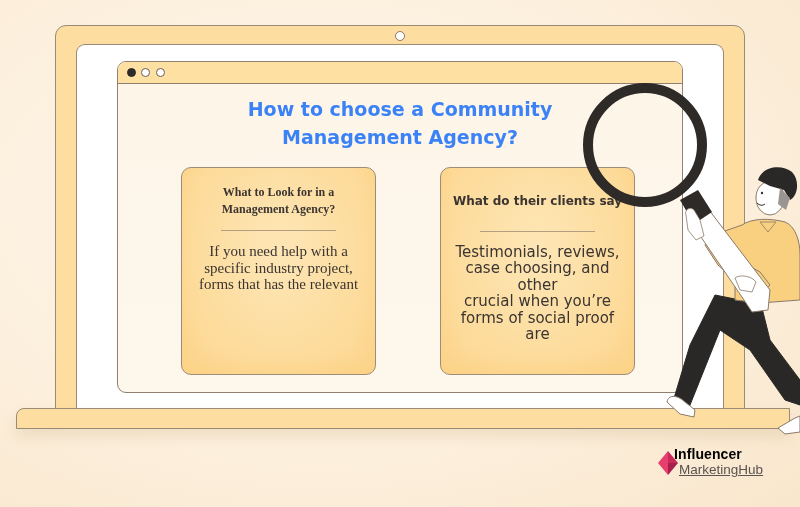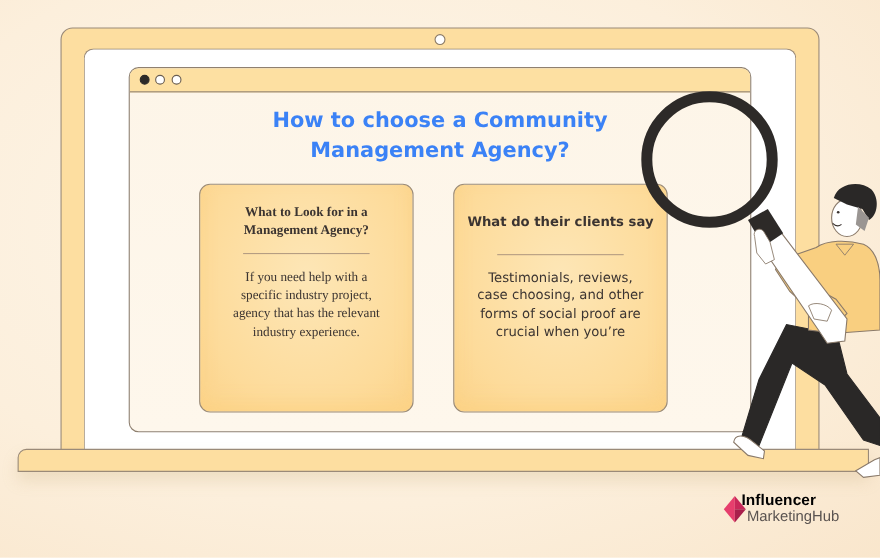--- a/index.html
+++ b/index.html
@@ -52,36 +52,36 @@
     text-align: center; padding: 16px 10px 0 10px;
   }
   .card-heading {
     font-weight: bold; font-size: 12px; line-height: 16.5px; color: #3b3431;
     display: block;
   }
   .card-divider {
     height: 1px; background: #b59d82; margin: 0 auto; width: 115px;
   }
   .card-body {
-    font-size: 12px; line-height: 16.5px; color: #3b3431; display: block;
+    font-size: 15px; line-height: 16.5px; color: #3b3431; display: block;
   }
   .base {
     left: 16px; top: 408px; width: 774px; height: 21px;
     background: #fddea0; border: 1px solid #9a8a78; border-radius: 8px 0 0 0;
     box-sizing: border-box;
     box-shadow: 0 8px 14px rgba(200,170,120,0.25);
   }
   .logo { left: 657px; top: 446px; width: 130px; height: 34px; }
   .logo-text1 {
     position: absolute; left: 17px; top: 0px; font-family: "Liberation Sans", sans-serif;
     font-weight: bold; font-size: 14px; color: #000000; letter-spacing: 0.1px;
   }
   .logo-text2 {
     position: absolute; left: 22px; top: 16px; font-family: "Liberation Sans", sans-serif;
-    font-size: 13.5px; color: #5a5350;
+    font-size: 13.5px; color: #5a5350; text-decoration: underline;
   }
   .figure { left: 560px; top: 80px; width: 240px; height: 370px; }
 </style>
 </head>
 <body>
 
 <div class="abs lid"></div>
 <div class="abs camera"></div>
 <div class="abs screen"></div>
 
@@ -97,31 +97,30 @@
   <div>How to choose a Community</div>
   <div>Management Agency?</div>
 </div>
 
 <div class="abs card" style="left:181px; top:167px;font-family:Liberation Serif, serif;">
   <span class="card-heading">What to Look for in a</span>
   <span class="card-heading">Management Agency?</span>
   <div class="card-divider" style="margin-top:13px; margin-bottom:12px;"></div>
   <span class="card-body">If you need help with a</span>
   <span class="card-body">specific industry project,</span>
-  <span class="card-body">agency that has the relevant</span>
-  <span class="card-body">industry experience.</span>
+  <span class="card-body">forms that has the relevant</span>
 </div>
 
-<div class="abs card" style="left:412px; top:167px; padding-top:25px;">
+<div class="abs card" style="left:440px; top:167px; padding-top:25px;">
   <span class="card-heading">What do their clients say</span>
   <div class="card-divider" style="margin-top:21px; margin-bottom:12px;"></div>
   <span class="card-body">Testimonials, reviews,</span>
   <span class="card-body">case choosing, and other</span>
+  <span class="card-body">crucial when you’re</span>
   <span class="card-body">forms of social proof are</span>
-  <span class="card-body">crucial when you’re</span>
 </div>
 
 <div class="abs base"></div>
 
 <svg class="abs figure" viewBox="560 80 240 370" width="240" height="370" xmlns="http://www.w3.org/2000/svg">
 
   <g>
     <path d="M740 300 L760 300 L770 340 L800 380 L800 405 L785 400 L750 350 L720 330 L700 380 L688 410 L672 405 L690 345 L715 295 Z" fill="#2a2827" stroke="#2a2827" stroke-width="1"></path>
 
     <path d="M667 402 C668 395 676 394 685 402 L695 410 L694 417 L680 414 Z" fill="#ffffff" stroke="#8a7a6a" stroke-width="1"></path>

